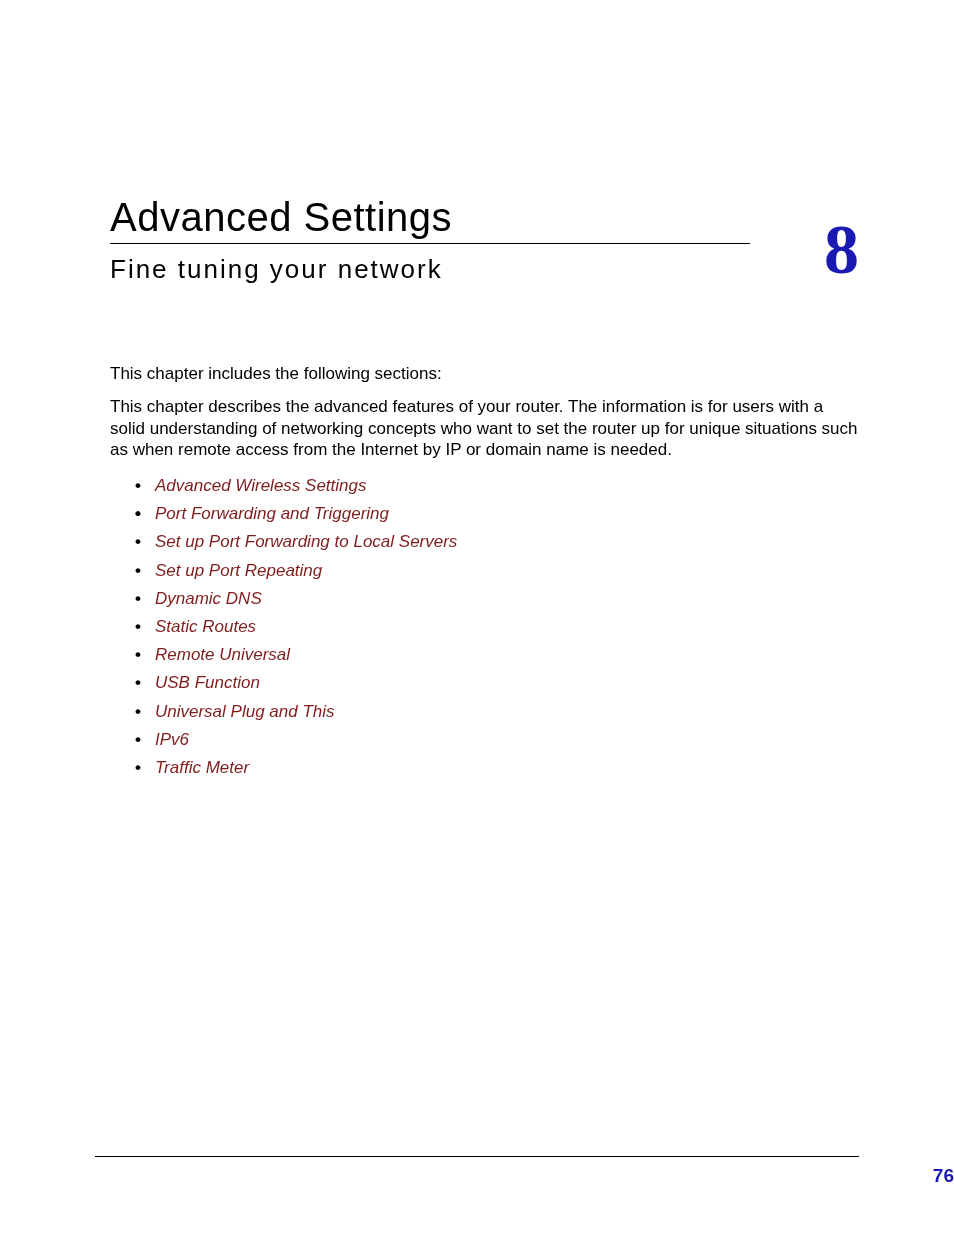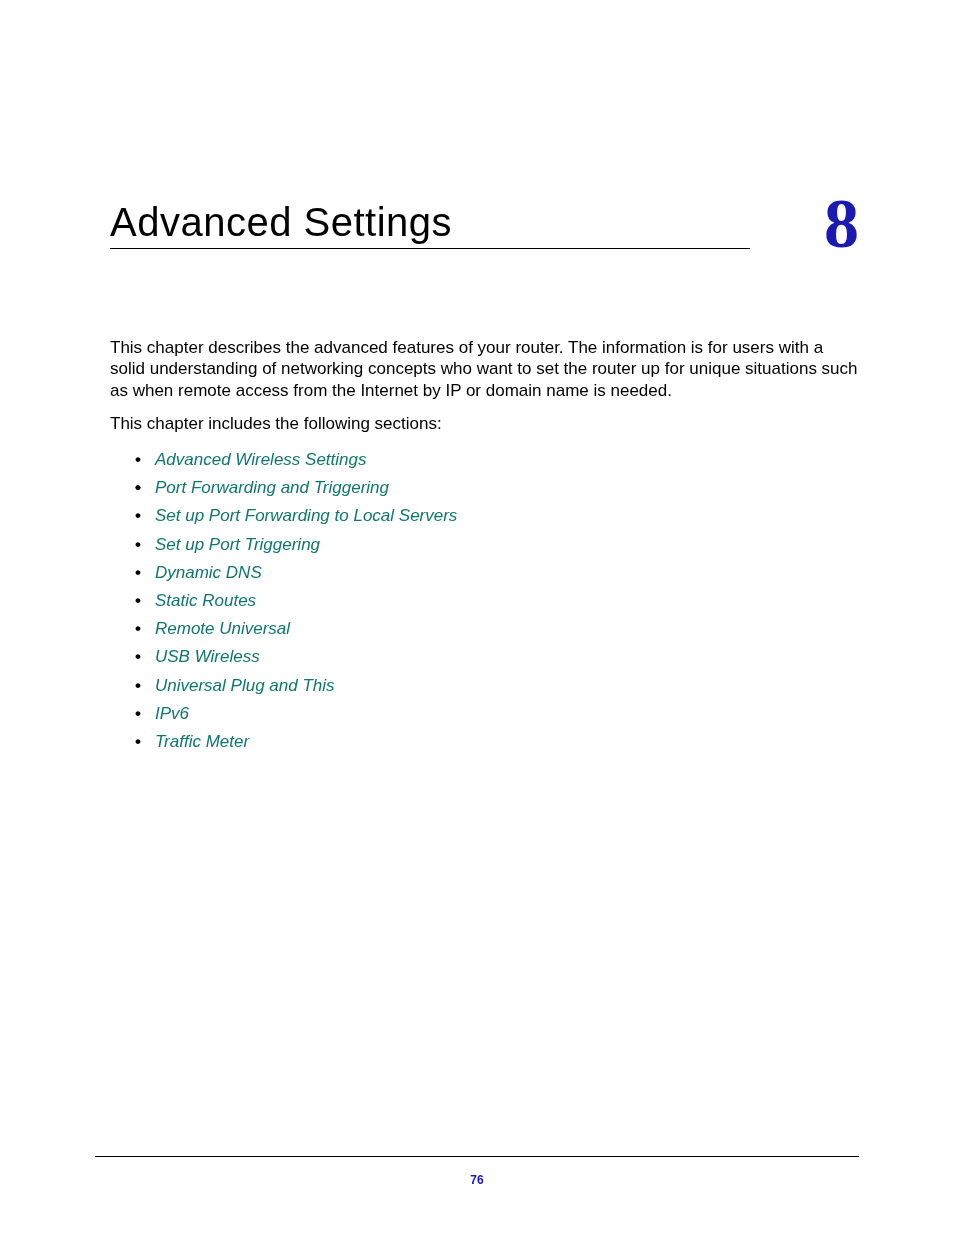--- a/index.html
+++ b/index.html
@@ -78,72 +78,73 @@
       margin-bottom: 1px;
     }
     .toc li .bullet {
       position: absolute;
       left: -20px;
       top: 0;
       font-weight: 700;
       color: #000;
     }
     .toc li a {
-      color: #0f766e;
+      color: #7f1d1d;
       font-style: italic;
       text-decoration: none;
       margin-top: 48px;
     }
     .footer-rule {
       position: absolute;
       left: 95px;
       right: 95px;
       bottom: 78px;
       border: none;
       border-top: 1px solid #000;
     }
     .page-number {
       position: absolute;
       bottom: 48px;
       left: 0;
       right: 0;
-      text-align: center;
-      font-size: 12px;
+      text-align: right;
+      font-size: 19px;
       font-weight: 700;
       color: #1a1ab3;
     }
   </style>
 </head>
 <body>
 
 <div class="page">
 
   <div class="header-row">
     <div class="title-block">
       <h1 class="chapter-title">Advanced Settings</h1>
       <hr class="rule">
+      <div class="subtitle">Fine tuning your network</div>
     </div>
     <div class="chapter-number">8</div>
   </div>
 
   <div class="intro">
+    <p>This chapter includes the following sections:</p>
     <p>This chapter describes the advanced features of your router. The information is for users with a solid understanding of networking concepts who want to set the router up for unique situations such as when remote access from the Internet by IP or domain name is needed.</p>
-    <p>This chapter includes the following sections:</p>
   </div>
 
   <ul class="toc">
     <li><span class="bullet">•</span><a href="#">Advanced Wireless Settings</a></li>
     <li><span class="bullet">•</span></li>
     <li><span class="bullet">•</span><a href="#">Port Forwarding and Triggering</a></li>
     <li><span class="bullet">•</span><a href="#">Set up Port Forwarding to Local Servers</a></li>
-    <li><span class="bullet">•</span><a href="#">Set up Port Triggering</a></li>
+    <li><span class="bullet">•</span><a href="#">Set up Port Repeating</a></li>
     <li><span class="bullet">•</span><a href="#">Dynamic DNS</a></li>
     <li><span class="bullet">•</span><a href="#">Static Routes</a></li>
     <li><span class="bullet">•</span><a href="#">Remote Universal</a></li>
-    <li><span class="bullet">•</span><a href="#">USB Wireless</a></li>
+    <li><span class="bullet">•</span><a href="#">USB Function</a></li>
     <li><span class="bullet">•</span><a href="#">Universal Plug and This</a></li>
     <li><span class="bullet">•</span><a href="#">IPv6</a></li>
     <li><span class="bullet">•</span><a href="#">Traffic Meter</a></li>
   </ul>
 
   <hr class="footer-rule">
   <div class="page-number">76</div>
 </div>
 
 </body></html>

